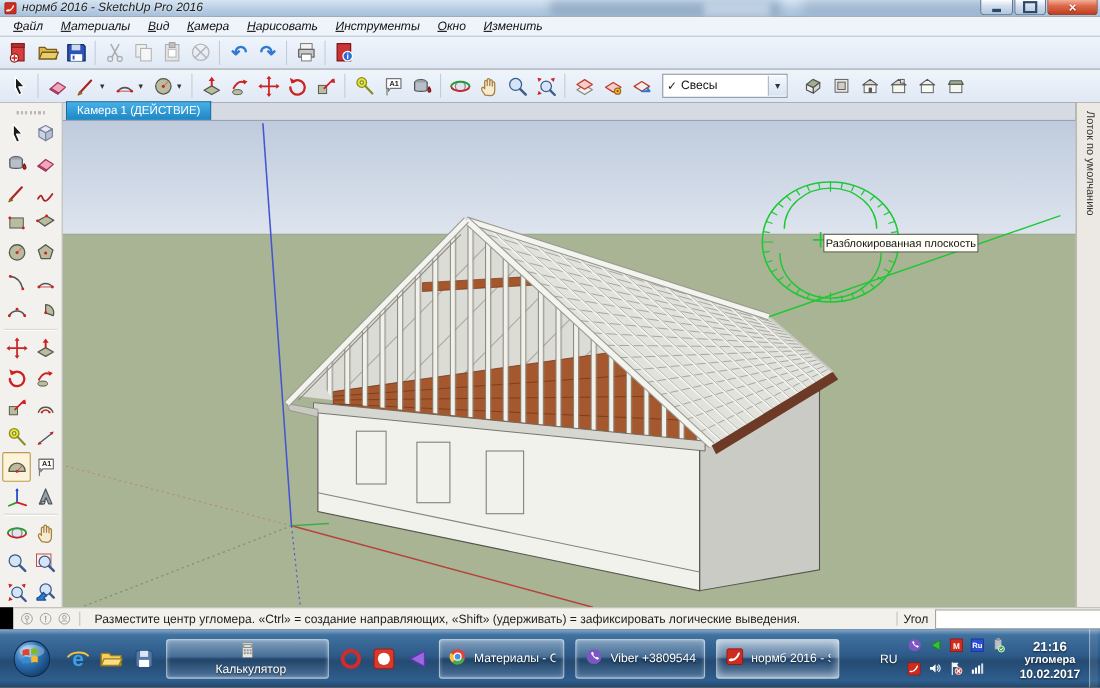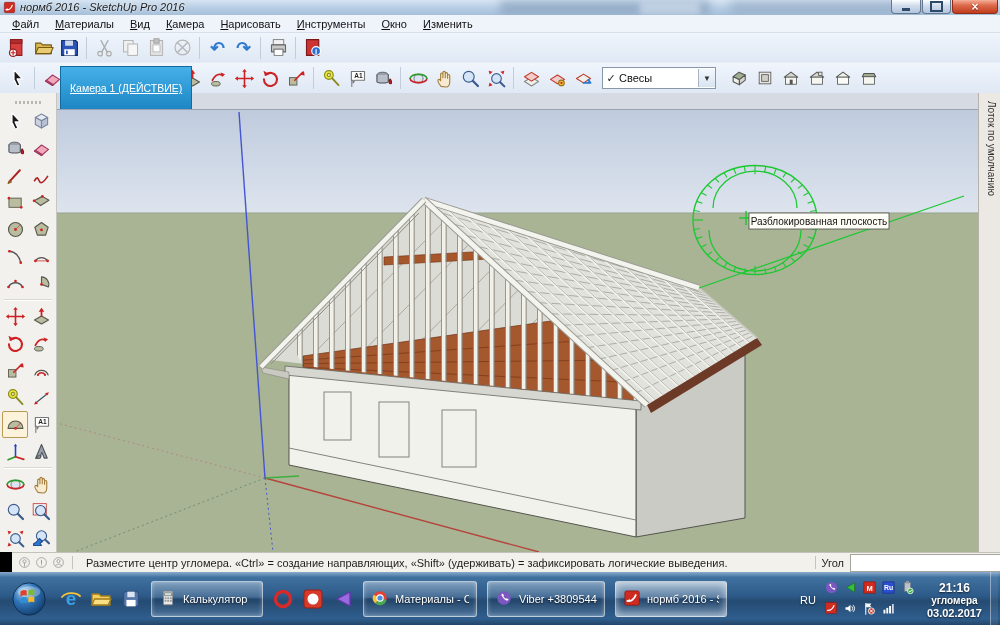--- a/index.html
+++ b/index.html
@@ -17,21 +17,21 @@
   .title-text{position:absolute;left:20px;top:1px;font-size:11px;color:#1c1c1c;text-shadow:0 0 3px #fff;font-style:italic;}
   .wbtns{position:absolute;right:2px;top:0;display:flex;}
   .wbtn{height:13px;border:1px solid #5d7globe;border:1px solid #62778f;border-top:none;display:flex;align-items:center;justify-content:center;
         background:linear-gradient(180deg,#fdfefe,#cfdced 45%,#b3c6dd);border-radius:0 0 4px 4px;margin-left:1px;color:#274a6d;}
   .wbtn.min{width:28px;} .wbtn.max{width:27px;}
   .wbtn.close{width:44px;background:linear-gradient(180deg,#f5b09a,#dd6b4d 40%,#c03c1d);color:#fff;border-color:#8f2c14;}
   .minbar{width:8px;height:3px;background:#2d4a68;margin-top:5px;}
   .maxbox{width:9px;height:7px;border:2px solid #2d4a68;}
   .closex{font-size:12px;font-weight:bold;line-height:10px;text-shadow:0 1px 1px #7d2410;}
   
-  .menubar{left:0;top:15px;width:1000px;height:18px;background:#eff4fb;border-bottom:1px solid #d8e0ec;display:flex;align-items:center;padding-left:4px;box-sizing:border-box;}
+  .menubar{left:0;top:15px;width:1000px;height:18px;background:#eff4fb;border-bottom:1px solid #d8e0ec;display:flex;align-items:center;padding-left:4px;box-sizing:border-box;font-style:italic;}
   .menu-item{display:inline-block;padding:2px 8px;color:#111;}
   .menu-item::first-letter{text-decoration:underline;}
   
   .tb{left:0;width:1000px;background:linear-gradient(180deg,#f0f5fc,#dfe8f4);display:flex;align-items:center;box-sizing:border-box;padding-left:4px;}
   .tb1{top:33px;height:29px;}
   .tb2{top:62px;height:31px;border-top:1px solid #e6edf7;}
   .grp{display:flex;align-items:center;}
   .vsep{width:1px;height:22px;background:#c2cddc;margin:0 4px;}
   .tbtn{width:26px;height:26px;display:flex;align-items:center;justify-content:center;border-radius:3px;}
   .tbtn.dis{opacity:.95;}
@@ -45,23 +45,23 @@
   
   .lefttb{left:0;top:93px;width:57px;height:459px;background:#f2f1ee;border-right:1px solid #c6c6c0;box-sizing:border-box;padding-top:8px;}
   .lrow{display:flex;justify-content:center;}
   .lcell{width:26px;height:27px;display:flex;align-items:center;justify-content:center;}
   .lcell.sel{background:#fdf3da;border:1px solid #bb9a52;box-sizing:border-box;border-radius:2px;}
   .lsep{height:1px;background:#d8d7d2;border-bottom:1px solid #fff;margin:2px 4px;}
   .grip{width:26px;height:3px;margin:0 auto 4px auto;
     background:repeating-linear-gradient(90deg,#b9b9b2 0 2px,transparent 2px 4px);}
   
   .tabstrip{left:57px;top:93px;width:921px;height:17px;background:#d6dbe3;border-bottom:1px solid #98a2b0;box-sizing:border-box;display:flex;align-items:flex-end;}
-  .scenetab{margin-left:3px;height:16px;padding:13px 9px;display:flex;align-items:center;
+  .scenetab{margin-left:3px;height:16px;padding:0 9px;display:flex;align-items:center;
     background:linear-gradient(180deg,#45b0e8,#1d86c4);border:1px solid #146a9e;border-bottom:none;
-    color:#fff;font-size:10.5px;text-decoration:underline;}
+    color:#fff;font-size:10.5px;}
   
   .viewport{left:57px;top:110px;width:921px;height:442px;background:#c9d4e3;}
   
   .traypanel{left:978px;top:93px;width:22px;height:459px;background:#ece9e4;border-left:1px solid #b5b2ab;box-sizing:border-box;}
   .traypanel .vtext{writing-mode:vertical-rl;font-size:10px;color:#333;margin:8px auto 0 auto;display:block;width:14px;}
   
   .statusbar{left:12px;top:552px;width:1000px;height:20px;background:#f2f1ec;border-top:1px solid #c2c1ba;box-sizing:border-box;display:flex;align-items:center;padding:0 4px;}
   .sic{width:17px;display:flex;justify-content:center;}
   .smsg{margin-left:8px;color:#1d1d1d;white-space:nowrap;}
   .ssep{width:1px;height:13px;background:#c4c3bc;margin:0 5px;}
@@ -72,21 +72,21 @@
   .taskbar{left:0;top:572px;width:1000px;height:53px;
     background:linear-gradient(180deg,#89abcd 0%,#40719f 10%,#2d5a89 45%,#254b72 55%,#2f5e8e 88%,#234668 100%);
     display:flex;align-items:center;box-sizing:border-box;padding:0 2px;}
   .orb{width:42px;height:46px;display:flex;align-items:center;justify-content:center;margin:0 6px 0 6px;}
   .ql{width:30px;height:34px;display:flex;align-items:center;justify-content:center;border-radius:3px;}
   .task{height:36px;border:1px solid rgba(255,255,255,.55);border-radius:3px;margin:0 5px;
     background:linear-gradient(180deg,rgba(255,255,255,.34),rgba(255,255,255,.12) 45%,rgba(10,30,60,.18) 50%,rgba(255,255,255,.16));
     display:flex;align-items:center;padding:0 7px;box-sizing:border-box;box-shadow:inset 0 0 4px rgba(255,255,255,.35);}
   .task.active{background:linear-gradient(180deg,rgba(255,255,255,.55),rgba(255,255,255,.25) 45%,rgba(20,50,90,.25) 50%,rgba(255,255,255,.3));box-shadow:inset 0 0 8px rgba(255,255,255,.6);}
   .tlabel{color:#fff;margin-left:6px;text-shadow:0 1px 2px rgba(0,0,0,.7);white-space:nowrap;overflow:hidden;}
-  .w-calc{width:112px;} .w-chrome{width:114px;} .w-viber{width:118px;} .w-su{width:112px;}
+  .w-calc{width:148px;flex-direction:column;} .w-chrome{width:114px;} .w-viber{width:118px;} .w-su{width:112px;}
   .tray{margin-left:auto;display:flex;align-items:flex-end;}
   .lang{color:#fff;font-size:11px;margin:0 6px 14px 0;text-shadow:0 1px 2px rgba(0,0,0,.6);}
   .trayicons{display:grid;grid-template-columns:repeat(5,19px);grid-auto-rows:21px;align-items:center;justify-items:center;}
   .clock{color:#fff;text-align:center;margin:0 8px 0 10px;text-shadow:0 1px 2px rgba(0,0,0,.7);font-weight:bold;}
   .clock .t1{font-size:12px;line-height:13px;} .clock .t2{font-size:10px;line-height:12px;} .clock .t3{font-size:11px;line-height:13px;}
   .peek{width:7px;height:53px;border-left:1px solid rgba(255,255,255,.4);background:rgba(255,255,255,.07);}
 </style>
 </head>
 <body>
 
@@ -1027,17 +1027,17 @@
             <rect x="4" y="14" width="3" height="6" fill="#fff" stroke="none"></rect>
             <rect x="8.5" y="11" width="3" height="9" fill="#fff" stroke="none"></rect>
             <rect x="13" y="8" width="3" height="12" fill="#fff" stroke="none"></rect>
             <rect x="17.5" y="5" width="3" height="15" fill="#cfd8e2" stroke="none"></rect>
           </svg></span>
       <span></span>
     </div>
     <div class="clock">
       <div class="t1">21:16</div>
       <div class="t2">угломера</div>
-      <div class="t3">03.02.2017</div>
+      <div class="t3">10.02.2017</div>
     </div>
   </div>
   <div class="peek"></div>
 </div>
 
 </body></html>

